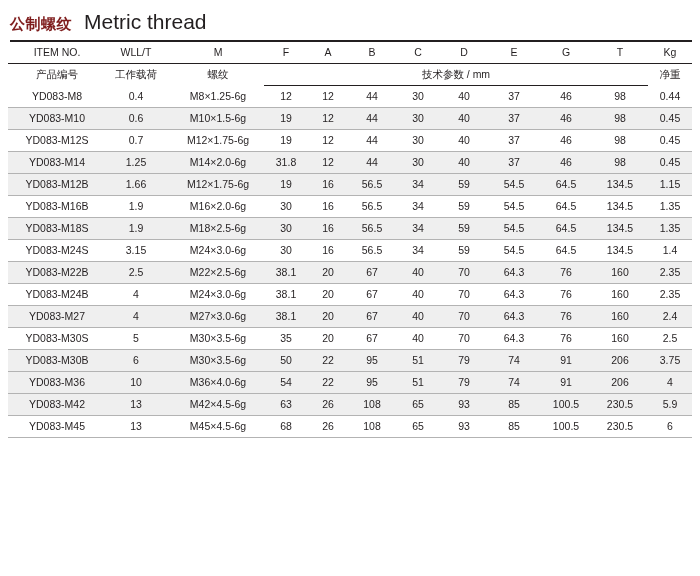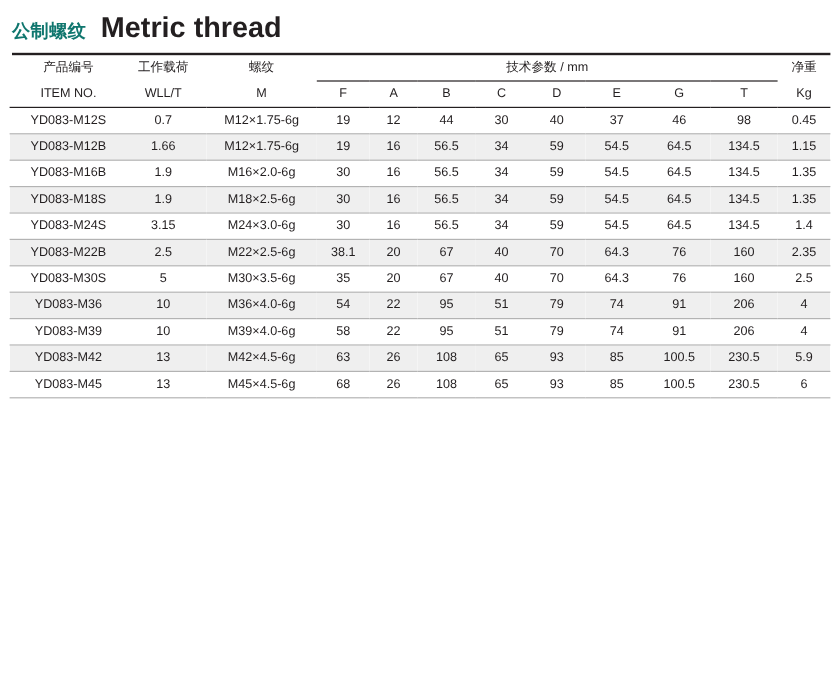--- a/index.html
+++ b/index.html
@@ -24,27 +24,27 @@
   
   .title-bar {
     display: flex;
     align-items: baseline;
     padding: 10px 0 6px 10px;
     gap: 12px;
   }
   .title-cn {
     font-size: 15px;
     font-weight: bold;
-    color: #0f766e;
+    color: #7f1d1d;
     letter-spacing: 0.5px;
   }
   .title-en {
-    font-size: 24px;
+    font-size: 21px;
     color: #231f20;
-    font-weight: bold;
+    font-weight: normal;
   }
   .title-rule {
     height: 2px;
     background: #231f20;
     margin: 0 8px 0 10px;
   }
   
   table.spec {
     border-collapse: collapse;
     width: 684px;
@@ -123,46 +123,88 @@
       <col style="width:40px">
       <col style="width:48px">
       <col style="width:44px">
       <col style="width:48px">
       <col style="width:52px">
       <col style="width:52px">
       <col style="width:56px">
       <col style="width:44px">
     </colgroup>
     <tbody id="tbody-root">
-      <tr class="hdr hdr-top">
-        <td rowspan="1" class="col-item">产品编号</td>
-        <td>工作载荷</td>
-        <td>螺纹</td>
-        <td colspan="8" class="tech-underline">技术参数 / mm</td>
-        <td>净重</td>
-      </tr>
       <tr class="hdr hdr-bot border-bottom-thick">
         <td class="col-item">ITEM NO.</td>
         <td>WLL/T</td>
         <td>M</td>
         <td>F</td>
         <td>A</td>
         <td>B</td>
         <td>C</td>
         <td>D</td>
         <td>E</td>
         <td>G</td>
         <td>T</td>
         <td>Kg</td>
       </tr>
+      <tr class="hdr hdr-top">
+        <td rowspan="1" class="col-item">产品编号</td>
+        <td>工作载荷</td>
+        <td>螺纹</td>
+        <td colspan="8" class="tech-underline">技术参数 / mm</td>
+        <td>净重</td>
+      </tr>
+    <tr class="border-bottom-thin">
+            <td class="col-item">YD083-M8</td>
+            <td>0.4</td>
+            <td>M8×1.25-6g</td>
+            <td class="col-f">12</td>
+            <td>12</td>
+            <td>44</td>
+            <td>30</td>
+            <td>40</td>
+            <td>37</td>
+            <td>46</td>
+            <td>98</td>
+            <td>0.44</td>
+          </tr>
+          <tr class="border-bottom-thin row-alt">
+            <td class="col-item">YD083-M10</td>
+            <td>0.6</td>
+            <td>M10×1.5-6g</td>
+            <td class="col-f">19</td>
+            <td>12</td>
+            <td>44</td>
+            <td>30</td>
+            <td>40</td>
+            <td>37</td>
+            <td>46</td>
+            <td>98</td>
+            <td>0.45</td>
+          </tr>
           <tr class="border-bottom-thin">
             <td class="col-item">YD083-M12S</td>
             <td>0.7</td>
             <td>M12×1.75-6g</td>
             <td class="col-f">19</td>
+            <td>12</td>
+            <td>44</td>
+            <td>30</td>
+            <td>40</td>
+            <td>37</td>
+            <td>46</td>
+            <td>98</td>
+            <td>0.45</td>
+          </tr>
+          <tr class="border-bottom-thin row-alt">
+            <td class="col-item">YD083-M14</td>
+            <td>1.25</td>
+            <td>M14×2.0-6g</td>
+            <td class="col-f">31.8</td>
             <td>12</td>
             <td>44</td>
             <td>30</td>
             <td>40</td>
             <td>37</td>
             <td>46</td>
             <td>98</td>
             <td>0.45</td>
           </tr>
           <tr class="border-bottom-thin row-alt">
@@ -229,61 +271,89 @@
             <td>20</td>
             <td>67</td>
             <td>40</td>
             <td>70</td>
             <td>64.3</td>
             <td>76</td>
             <td>160</td>
             <td>2.35</td>
           </tr>
           <tr class="border-bottom-thin">
+            <td class="col-item">YD083-M24B</td>
+            <td>4</td>
+            <td>M24×3.0-6g</td>
+            <td class="col-f">38.1</td>
+            <td>20</td>
+            <td>67</td>
+            <td>40</td>
+            <td>70</td>
+            <td>64.3</td>
+            <td>76</td>
+            <td>160</td>
+            <td>2.35</td>
+          </tr>
+          <tr class="border-bottom-thin row-alt">
+            <td class="col-item">YD083-M27</td>
+            <td>4</td>
+            <td>M27×3.0-6g</td>
+            <td class="col-f">38.1</td>
+            <td>20</td>
+            <td>67</td>
+            <td>40</td>
+            <td>70</td>
+            <td>64.3</td>
+            <td>76</td>
+            <td>160</td>
+            <td>2.4</td>
+          </tr>
+          <tr class="border-bottom-thin">
             <td class="col-item">YD083-M30S</td>
             <td>5</td>
             <td>M30×3.5-6g</td>
             <td class="col-f">35</td>
             <td>20</td>
             <td>67</td>
             <td>40</td>
             <td>70</td>
             <td>64.3</td>
             <td>76</td>
             <td>160</td>
             <td>2.5</td>
+          </tr>
+          <tr class="border-bottom-thin row-alt">
+            <td class="col-item">YD083-M30B</td>
+            <td>6</td>
+            <td>M30×3.5-6g</td>
+            <td class="col-f">50</td>
+            <td>22</td>
+            <td>95</td>
+            <td>51</td>
+            <td>79</td>
+            <td>74</td>
+            <td>91</td>
+            <td>206</td>
+            <td>3.75</td>
           </tr>
           <tr class="border-bottom-thin row-alt">
             <td class="col-item">YD083-M36</td>
             <td>10</td>
             <td>M36×4.0-6g</td>
             <td class="col-f">54</td>
             <td>22</td>
             <td>95</td>
             <td>51</td>
             <td>79</td>
             <td>74</td>
             <td>91</td>
             <td>206</td>
             <td>4</td>
           </tr>
-          <tr class="border-bottom-thin">
-            <td class="col-item">YD083-M39</td>
-            <td>10</td>
-            <td>M39×4.0-6g</td>
-            <td class="col-f">58</td>
-            <td>22</td>
-            <td>95</td>
-            <td>51</td>
-            <td>79</td>
-            <td>74</td>
-            <td>91</td>
-            <td>206</td>
-            <td>4</td>
-          </tr>
           <tr class="border-bottom-thin row-alt">
             <td class="col-item">YD083-M42</td>
             <td>13</td>
             <td>M42×4.5-6g</td>
             <td class="col-f">63</td>
             <td>26</td>
             <td>108</td>
             <td>65</td>
             <td>93</td>
             <td>85</td>

